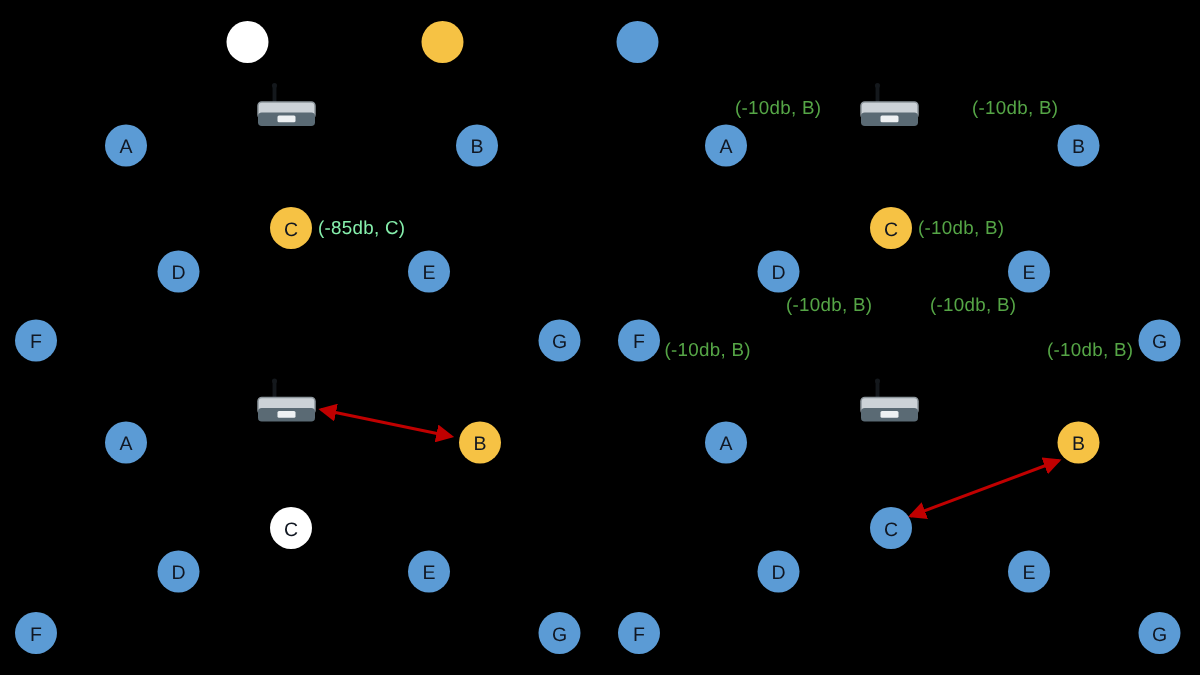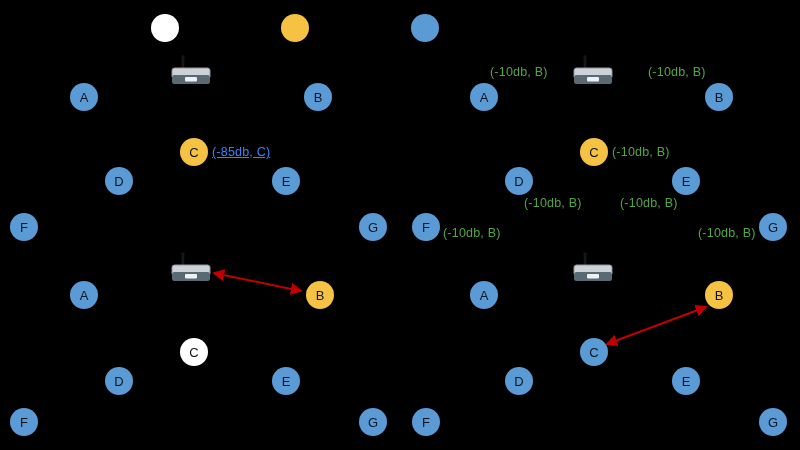--- a/index.html
+++ b/index.html
@@ -47,21 +47,21 @@
         <rect x="4" y="21" width="38" height="9" rx="2.5" fill="#5a6a74"></rect>
         <rect x="17" y="23" width="12" height="4.5" rx="1" fill="#eef1f3"></rect>
       </svg></div>
     <div class="node" style="left: 84px; top: 97px; background: rgb(91, 155, 213); color: rgb(17, 23, 34);">A</div>
     <div class="node" style="left: 318px; top: 97px; background: rgb(91, 155, 213); color: rgb(17, 23, 34);">B</div>
     <div class="node" style="left: 194px; top: 152px; background: rgb(246, 194, 68); color: rgb(17, 23, 34);">C</div>
     <div class="node" style="left: 119px; top: 181px; background: rgb(91, 155, 213); color: rgb(17, 23, 34);">D</div>
     <div class="node" style="left: 286px; top: 181px; background: rgb(91, 155, 213); color: rgb(17, 23, 34);">E</div>
     <div class="node" style="left: 24px; top: 227px; background: rgb(91, 155, 213); color: rgb(17, 23, 34);">F</div>
     <div class="node" style="left: 373px; top: 227px; background: rgb(91, 155, 213); color: rgb(17, 23, 34);">G</div>
-    <div class="annotation" style="left: 212px; top: 152px; color: #3b82f6; text-decoration: underline;">(-85db, C)</div>
+    <div class="annotation" style="left: 212px; top: 152px; color: #86efac;">(-85db, C)</div>
     <div class="router" style="left: 593px; top: 73px;"><svg width="46" height="38" viewBox="0 0 46 38">
         <circle cx="15" cy="3" r="1.7" fill="#14181c"></circle>
         <line x1="15" y1="3" x2="15" y2="15" stroke="#14181c" stroke-width="2.6"></line>
         <rect x="4" y="14" width="38" height="11" rx="2.5" fill="#ccd2d7" stroke="#8d969c" stroke-width="1"></rect>
         <rect x="4" y="21" width="38" height="9" rx="2.5" fill="#5a6a74"></rect>
         <rect x="17" y="23" width="12" height="4.5" rx="1" fill="#eef1f3"></rect>
       </svg></div>
     <div class="node" style="left: 484px; top: 97px; background: rgb(91, 155, 213); color: rgb(17, 23, 34);">A</div>
     <div class="node" style="left: 719px; top: 97px; background: rgb(91, 155, 213); color: rgb(17, 23, 34);">B</div>
     <div class="node" style="left: 594px; top: 152px; background: rgb(246, 194, 68); color: rgb(17, 23, 34);">C</div>

